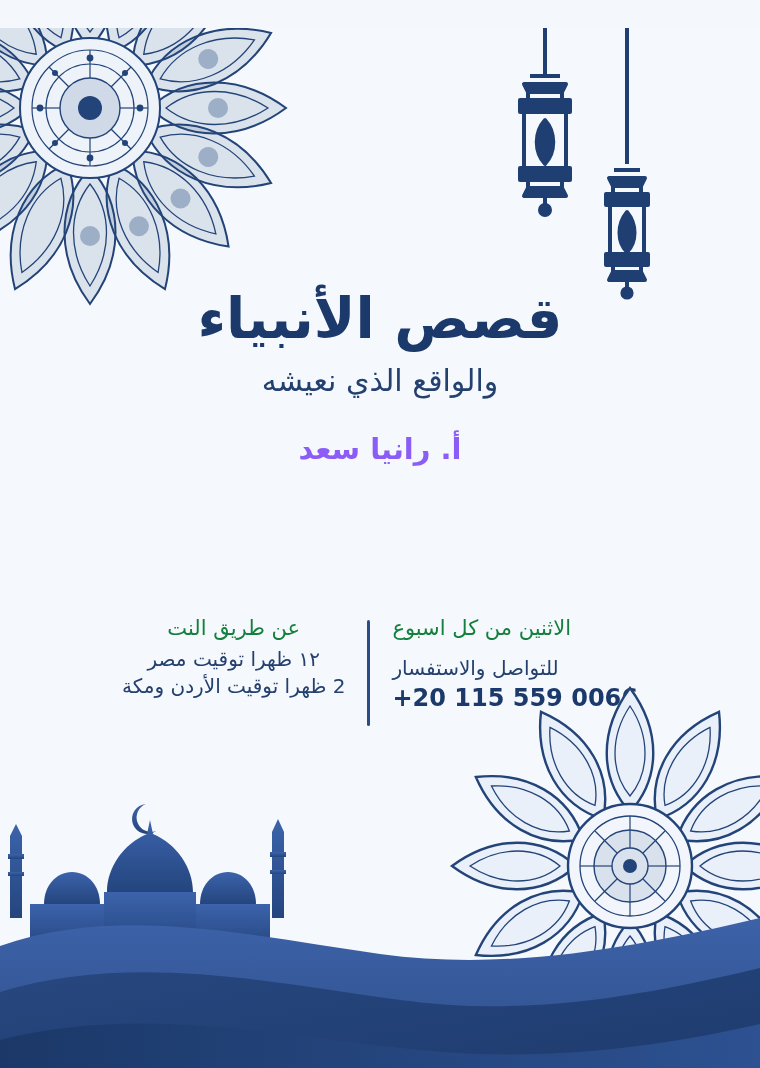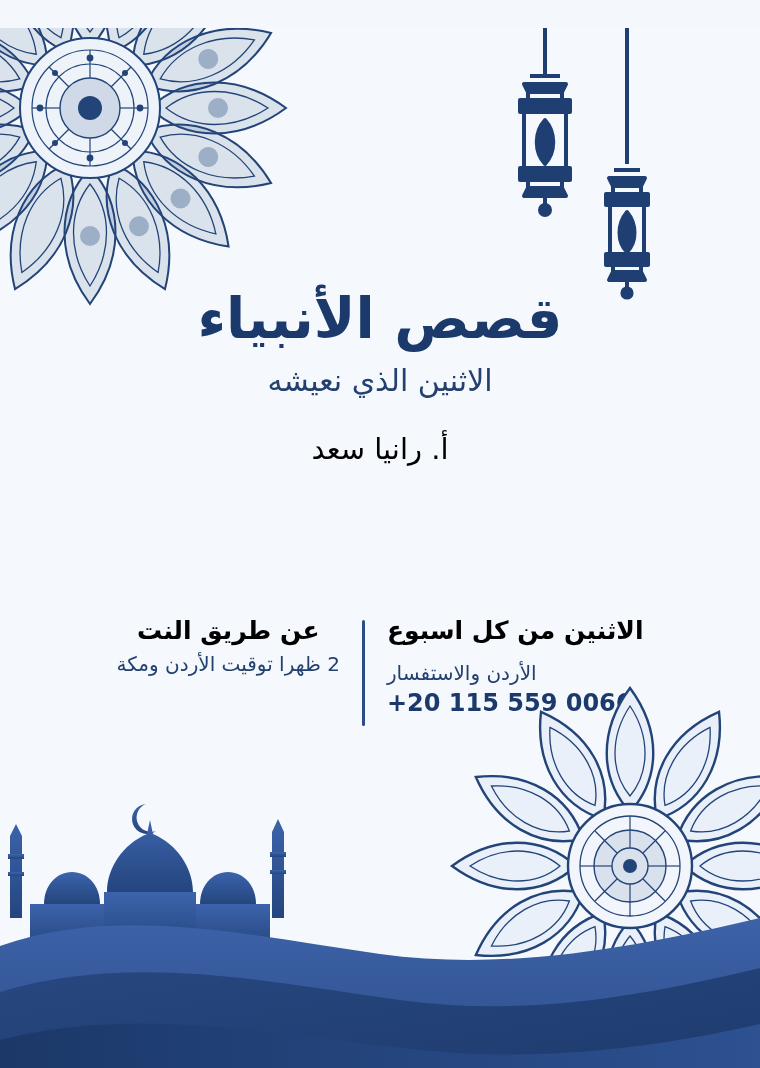--- a/index.html
+++ b/index.html
@@ -51,47 +51,47 @@
     margin:0;
   }
   .sub-title{
     font-size:30px;
     color:#23406f;
     margin:14px 0 0 0;
     font-weight:500;
   }
   .presenter{
     font-size:29px;
-    color:#000000;
+    color:#8b5cf6;
     margin:34px 0 0 0;
-    font-weight:400;
+    font-weight:700;
   }
 
   
   .info-row{
     position:absolute;
     top:588px;
     left:0;right:0;
     display:flex;
     flex-direction:row;
     justify-content:center;
     align-items:flex-start;
     gap:0px;
     color:#1b3a6b;
   }
   .info-col{
     padding:0 22px;
     text-align:left;
   }
   .info-col.right{ text-align:center; }
   .info-heading{
-    font-size:25px;
-    font-weight:bold;
+    font-size:21px;
+    font-weight:normal;
     margin:0 0 6px 0;
-    color:#000000;
+    color:#15803d;
   }
   .info-line{
     font-size:20px;
     line-height:1.35;
     margin:0;
     color:#23406f;
   }
   .divider{
     width:3px;
     background:#2b4c84;
@@ -273,36 +273,37 @@
       <path d="M31,136 L27,144 L63,144 L59,136 Z" fill="#1f3f73"></path>
       <path d="M45,144 L45,153"></path>
       <circle cx="45" cy="157" r="4.6" fill="#1f3f73"></circle>
       <path d="M28,76 L28,112" stroke-width="3"></path>
       <path d="M62,76 L62,112" stroke-width="3"></path>
     </g>
   </svg>
 
   <div class="title-block">
     <h1 class="main-title">قصص الأنبياء</h1>
-    <p class="sub-title">الاثنين الذي نعيشه</p>
+    <p class="sub-title">والواقع الذي نعيشه</p>
     <p class="presenter">أ. رانيا سعد</p>
   </div>
 
   <div class="info-row">
 
     <div class="info-col">
       <p class="info-heading">الاثنين من كل اسبوع</p>
-      <p class="contact-label">الأردن والاستفسار</p>
+      <p class="contact-label">للتواصل والاستفسار</p>
       <p class="phone">+20 115 559 0066</p>
     </div>
 
     <div class="divider"></div>
 
     <div class="info-col right">
       <p class="info-heading">عن طريق النت</p>
+      <p class="info-line">١٢ ظهرا توقيت مصر</p>
       <p class="info-line">2 ظهرا توقيت الأردن ومكة</p>
     </div>
   </div>
 
   <svg class="mandala-br" viewBox="0 0 380 380" aria-hidden="true">
     <g transform="translate(190,190)">
       <g>
         <g>
           <path d="M0,-178 C31,-136 31,-88 0,-54 C-31,-88 -31,-136 0,-178 Z" fill="#eaf0f9" stroke="#234478" stroke-width="2.4"></path>
           <path d="M0,-160 C20,-130 20,-94 0,-70 C-20,-94 -20,-130 0,-160 Z" fill="none" stroke="#234478" stroke-width="1.3"></path>

